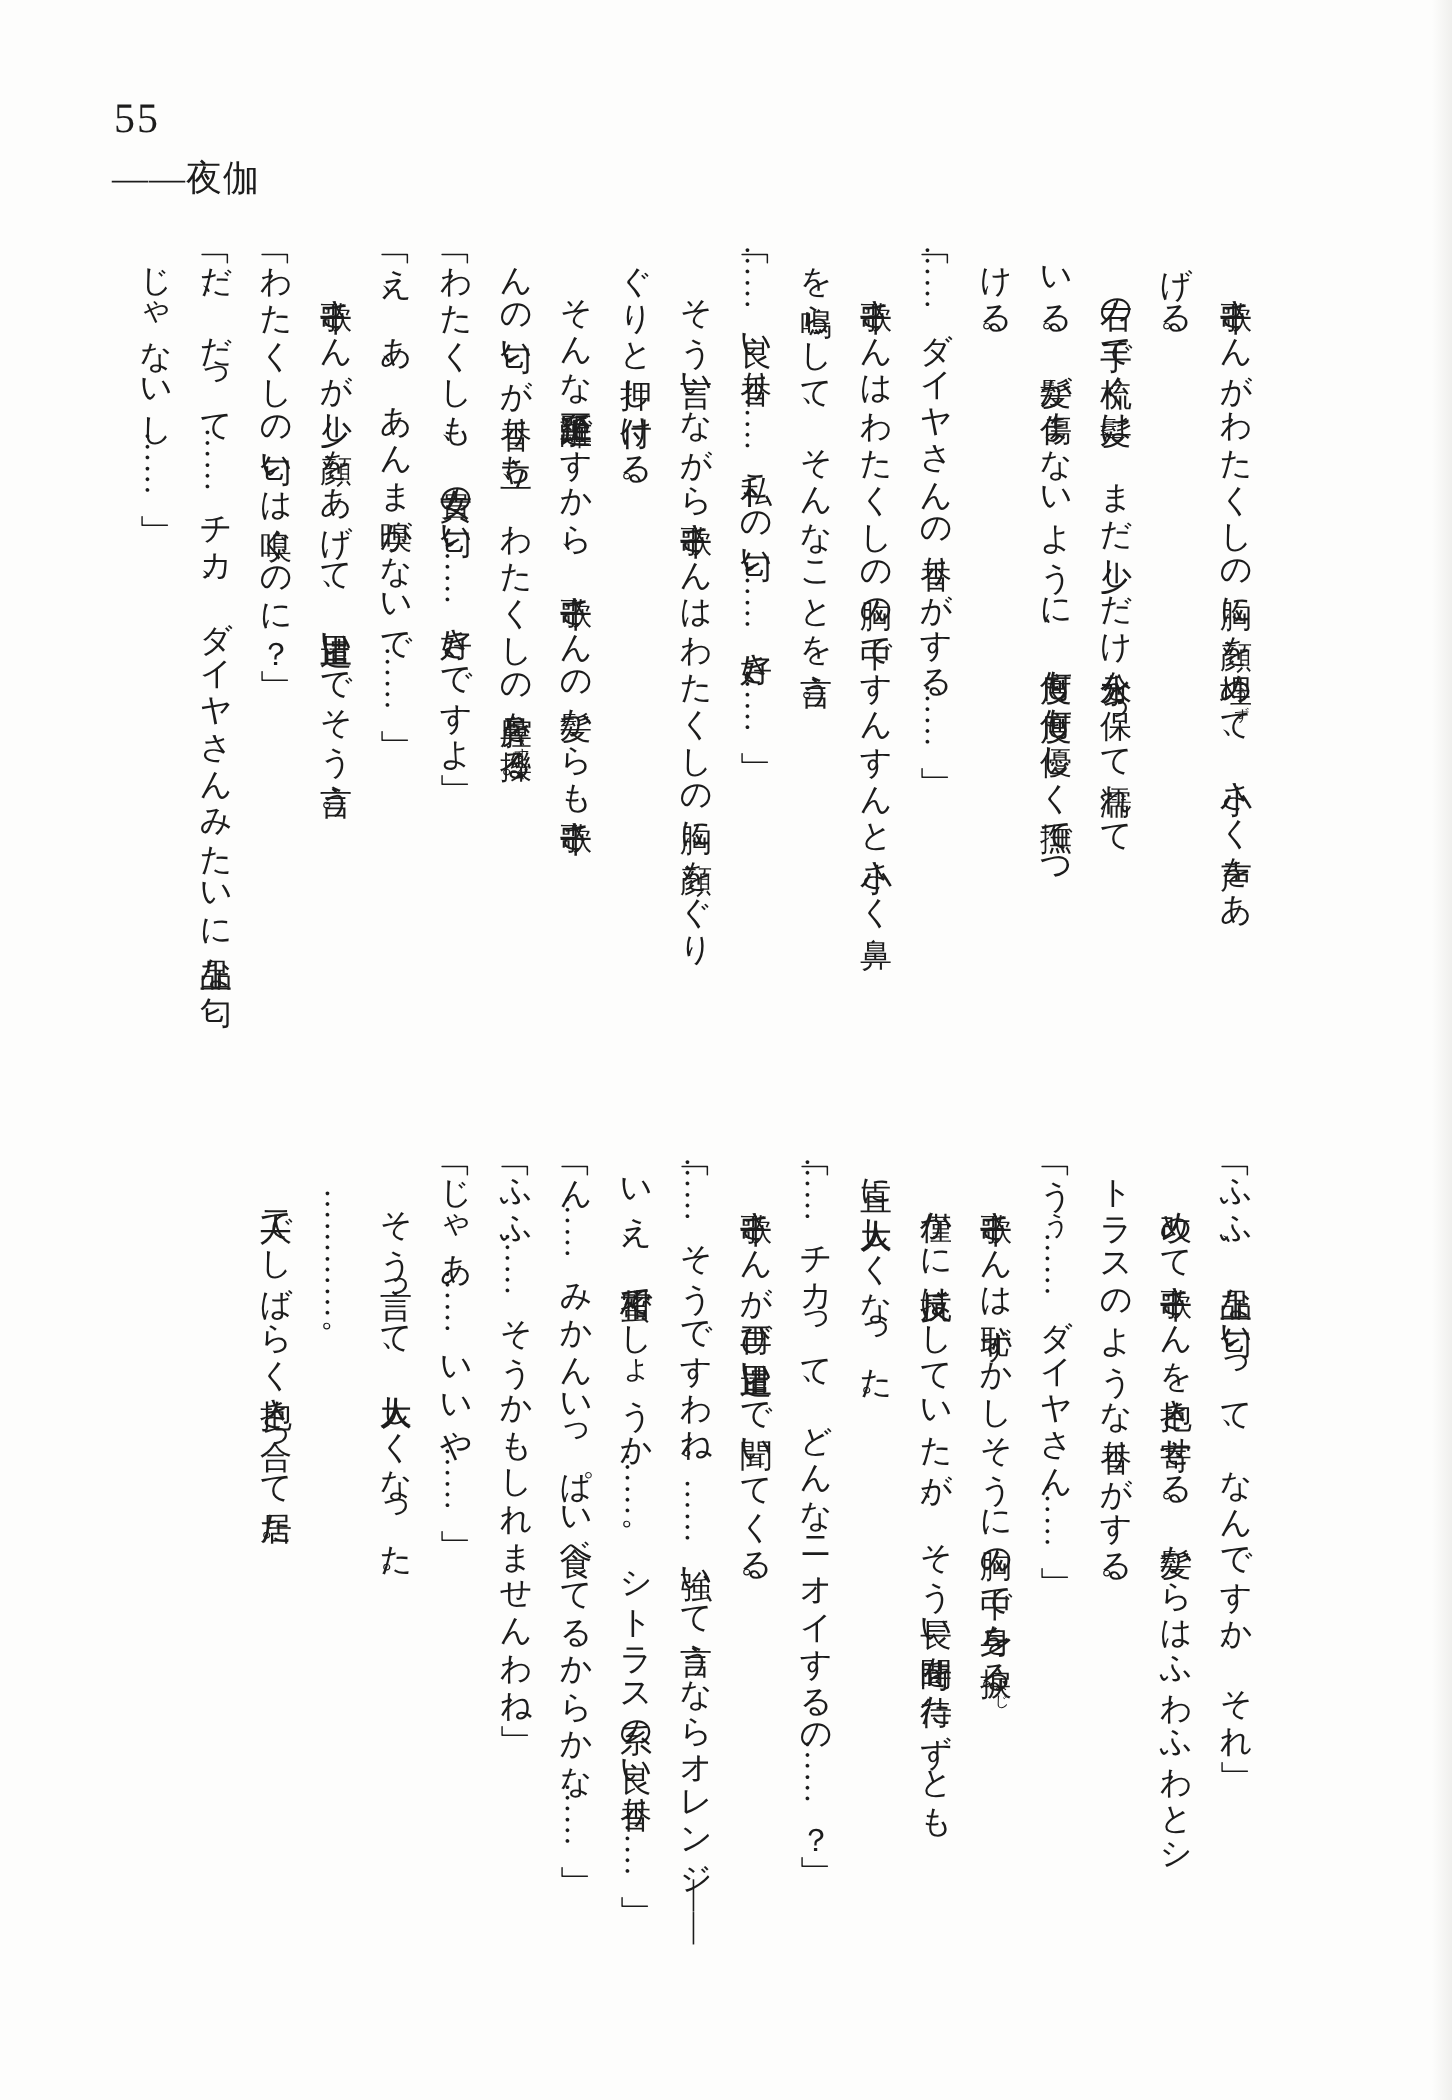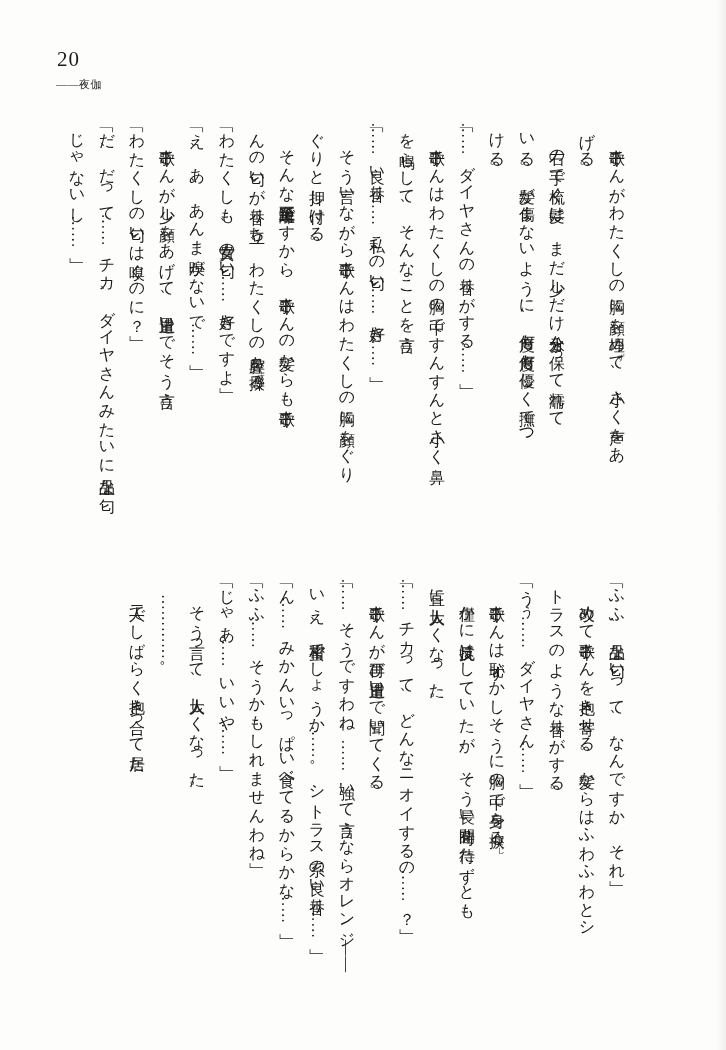--- a/index.html
+++ b/index.html
@@ -30,21 +30,21 @@
     position: absolute;
     left: 57px;
     top: 47px;
     font-size: 21px;
     letter-spacing: 1px;
   }
   .running-header {
     position: absolute;
     left: 56px;
     top: 77px;
-    font-size: 11px;
+    font-size: 18px;
     letter-spacing: 0.5px;
   }
   .vblock {
     position: absolute;
     right: 94px;
     writing-mode: vertical-rl;
     text-orientation: mixed;
     font-size: 16px;
     line-height: 30px;
     letter-spacing: 0.35px;
@@ -66,21 +66,21 @@
     font-size: 7.5px;
     line-height: 1;
     letter-spacing: 0;
     white-space: nowrap;
   }
 </style>
 </head>
 <body>
 
 <div class="page">
-  <div class="page-number">20</div>
+  <div class="page-number">55</div>
   <div class="running-header">――夜伽</div>
 
   <div class="vblock block-top">
       <p class="tline indent">千歌さんがわたくしの胸に顔を<span class="rb">埋<span class="rt">うず</span></span>めて、小さく声をあ</p>
       <p class="tline">げる。</p>
       <p class="tline indent">右の手で梳く髪は、まだ少しだけ水分を保って濡れて</p>
       <p class="tline">いる。髪が傷まないように、何度も何度も優しく撫でつ</p>
       <p class="tline">ける。</p>
       <p class="tline">「……ダイヤさんの香りがする……」</p>
       <p class="tline indent">千歌さんはわたくしの胸の中ですんすんと小さく鼻</p>

